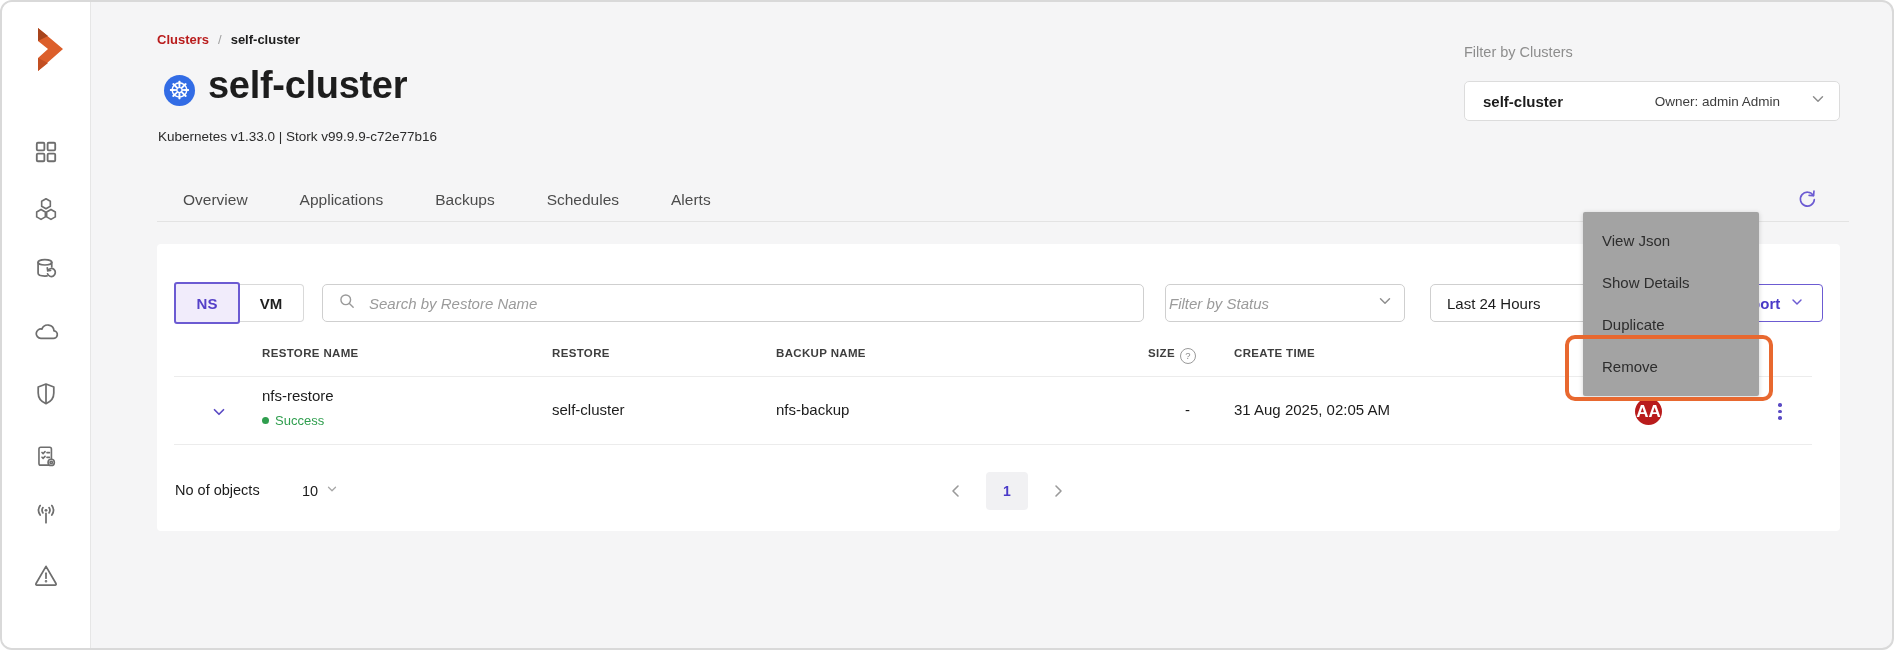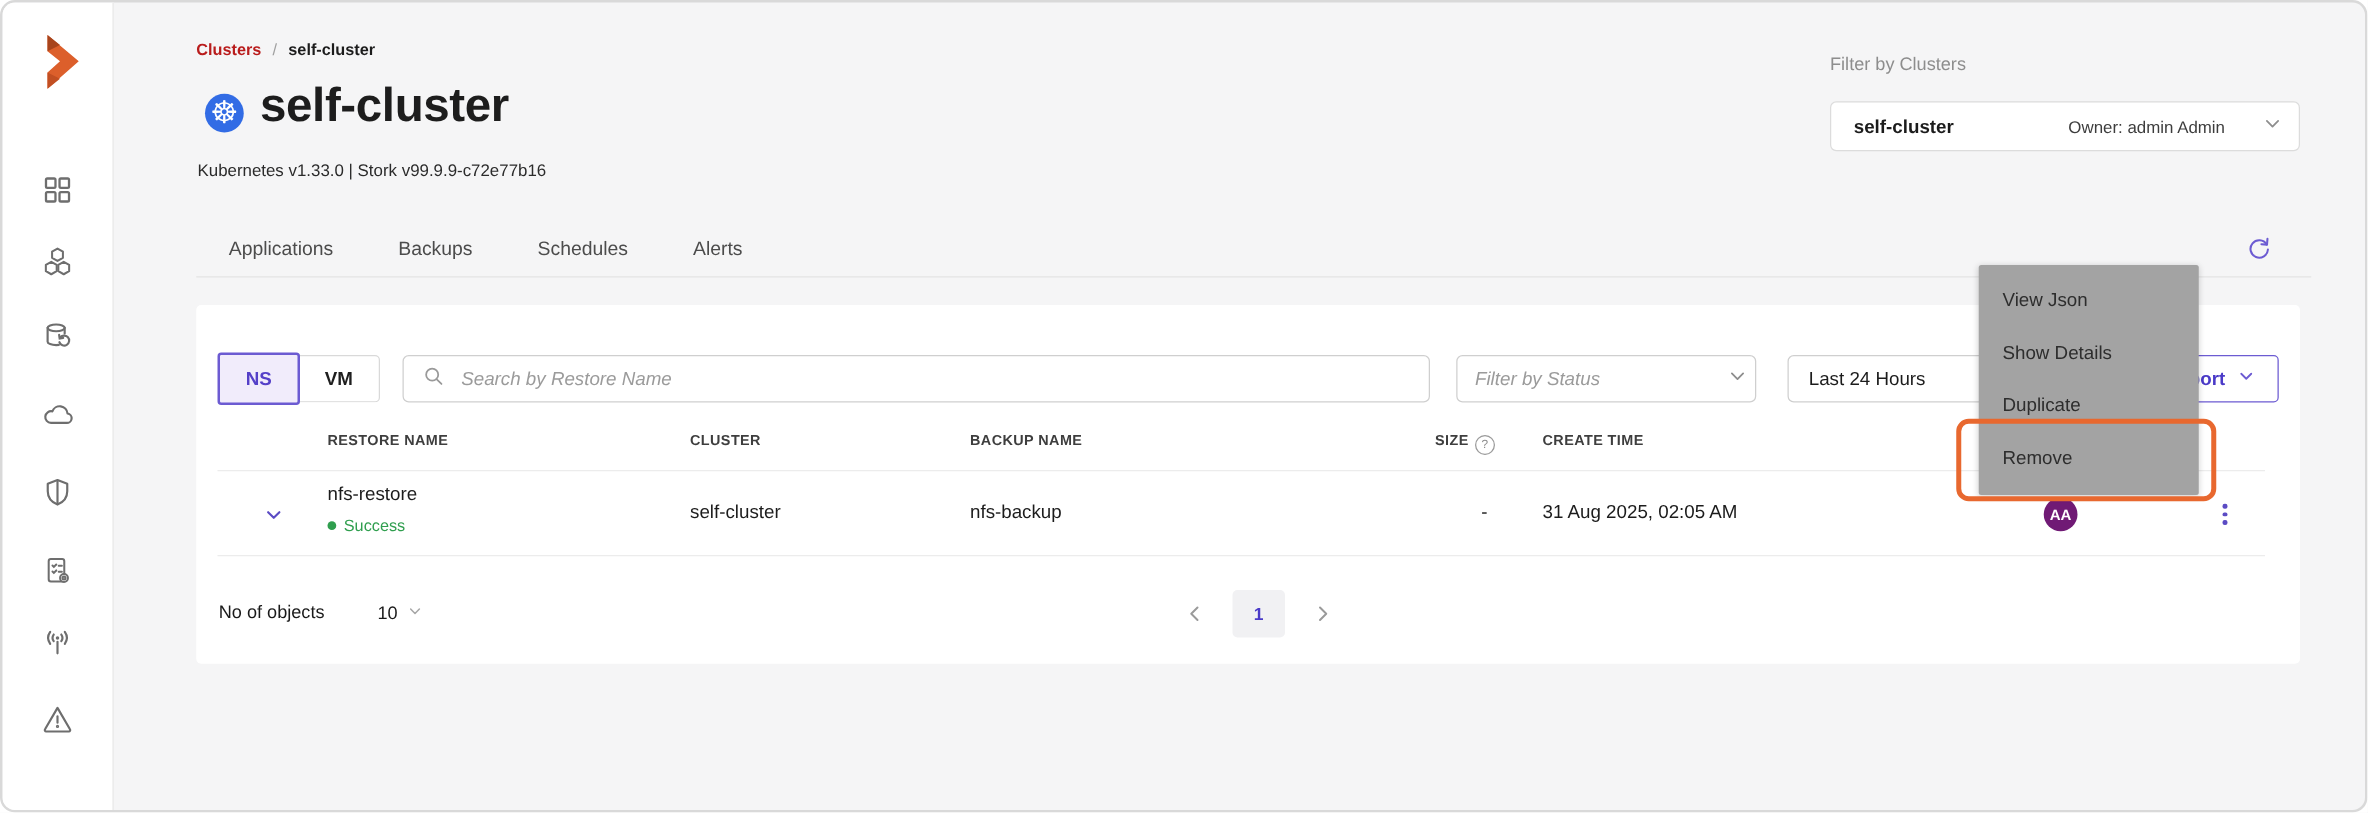--- a/index.html
+++ b/index.html
@@ -43,21 +43,21 @@
           background:#F1ECFB;border-radius:3px;color:#5540C8;font-weight:600;font-size:15px;display:flex;
           align-items:center;justify-content:center;z-index:2;cursor:pointer;}
   .seg-vm{position:absolute;left:237px;top:282px;width:65px;height:38px;box-sizing:border-box;border:1px solid #d9d9d9;
           border-left:none;background:#fff;border-radius:0 4px 4px 0;color:#1f1f1f;font-weight:600;font-size:15px;
           display:flex;align-items:center;justify-content:center;z-index:1;cursor:pointer;}
   .search-box{position:absolute;left:320px;top:282px;width:822px;height:38px;box-sizing:border-box;border:1px solid #cfcfcf;
           border-radius:5px;background:#fff;display:flex;align-items:center;padding-left:14px;gap:10px;}
   .search-box input{flex:1;border:none;outline:none;font-size:15px;font-family:"Liberation Sans",sans-serif;color:#333;background:transparent;}
   .search-box input::placeholder{font-style:italic;color:#9b9b9b;}
   .status-box{position:absolute;left:1163px;top:282px;width:240px;height:38px;box-sizing:border-box;border:1px solid #cfcfcf;
-          border-radius:5px;background:#fff;display:flex;align-items:center;padding:0 10px 0 12px;cursor:pointer;}
+          border-radius:5px;background:#fff;display:flex;align-items:center;padding:0 10px 0 1px;cursor:pointer;}
   .status-box input{flex:1;border:none;outline:none;font-size:15px;font-family:"Liberation Sans",sans-serif;background:transparent;}
   .status-box input::placeholder{font-style:italic;color:#9b9b9b;}
   .time-box{position:absolute;left:1428px;top:282px;width:214px;height:38px;box-sizing:border-box;border:1px solid #cfcfcf;
           border-radius:5px;background:#fff;display:flex;align-items:center;justify-content:space-between;
           padding:0 12px 0 16px;font-size:15px;color:#1c1c1c;cursor:pointer;gap:24px;}
   .export-btn{position:absolute;left:1713px;top:282px;width:108px;height:38px;box-sizing:border-box;border:1.5px solid #6C5BD2;
           border-radius:4px;background:#fff;display:flex;align-items:center;justify-content:center;gap:9px;
           color:#4A3AC8;font-weight:700;font-size:15px;z-index:1;cursor:pointer;}
 
   
@@ -70,22 +70,22 @@
   
   .th{position:absolute;top:345px;font-size:11.5px;font-weight:700;color:#3e3e3e;letter-spacing:.35px;}
   .q-circle{display:inline-flex;width:14px;height:14px;border:1px solid #9a9a9a;border-radius:50%;color:#8a8a8a;
         font-size:9.5px;font-weight:400;align-items:center;justify-content:center;vertical-align:-2px;margin-left:5px;}
   .divider{position:absolute;left:172px;width:1638px;height:1px;background:#ececec;}
   .cell{position:absolute;font-size:15px;color:#1c1c1c;}
   .expander{position:absolute;left:208px;top:401px;width:18px;height:18px;cursor:pointer;}
   .status-line{position:absolute;left:260px;top:411px;display:flex;align-items:center;gap:6px;}
   .dot{width:7px;height:7px;border-radius:50%;background:#2F9E4E;}
   .status-text{font-size:13px;color:#2F9E4E;}
-  .avatar{position:absolute;left:1633px;top:396px;width:27px;height:27px;border-radius:50%;background:#701a75;color:#fff;
-        font-size:12px;font-weight:700;display:flex;align-items:center;justify-content:center;}
+  .avatar{position:absolute;left:1633px;top:396px;width:27px;height:27px;border-radius:50%;background:#b91c1c;color:#fff;
+        font-size:17px;font-weight:700;display:flex;align-items:center;justify-content:center;}
   .kebab{position:absolute;left:1774px;top:399px;display:flex;flex-direction:column;gap:3px;cursor:pointer;padding:2px;}
   .kebab i{width:3.5px;height:3.5px;border-radius:50%;background:#5b4bc4;}
 
   
   .pg-label{position:absolute;left:173px;top:480px;font-size:14.5px;color:#1a1a1a;}
   .pg-size{position:absolute;left:300px;top:480px;font-size:14.5px;color:#1a1a1a;display:flex;gap:7px;align-items:center;cursor:pointer;}
   .pg-prev{position:absolute;left:946px;top:481px;width:16px;height:16px;cursor:pointer;}
   .pg-next{position:absolute;left:1048px;top:481px;width:16px;height:16px;cursor:pointer;}
   .pg-page{position:absolute;left:984px;top:470px;width:42px;height:38px;background:#f1f1f3;border-radius:4px;
         display:flex;align-items:center;justify-content:center;font-size:14px;font-weight:600;color:#4A3AC8;cursor:pointer;}
@@ -196,20 +196,21 @@
     <span class="cf-name">self-cluster</span>
     <span class="cf-owner">Owner: admin Admin</span>
     <span>
       <svg viewBox="0 0 20 20" width="18" height="18">
           <polyline points="5,7.5 10,12.5 15,7.5" fill="none" stroke="#8e8e8e" stroke-width="1.6" stroke-linecap="round" stroke-linejoin="round"></polyline>
         </svg>
     </span>
   </div>
 
   <div class="tabs">
+    <div class="tab">Overview</div>
     <div class="tab">Applications</div>
     <div class="tab">Backups</div>
     <div class="tab">Schedules</div>
     <div class="tab">Alerts</div>
   </div>
   <div class="tabs-divider"></div>
   <div class="refresh">
     <svg viewBox="0 0 24 24">
         <g fill="none" stroke="#6C5BD2" stroke-width="1.8" stroke-linecap="round" stroke-linejoin="round">
           <path d="M18.9,8.2 A7.6,7.6 0 1 0 20,12.6"></path>
@@ -264,21 +265,21 @@
 
   <div class="menu">
     <div class="menu-item">View Json</div>
     <div class="menu-item">Show Details</div>
     <div class="menu-item">Duplicate</div>
     <div class="menu-item">Remove</div>
   </div>
   <div class="hl-box"></div>
 
   <div class="th" style="left:260px">RESTORE NAME</div>
-  <div class="th" style="left:550px">CLUSTER</div>
+  <div class="th" style="left:550px">RESTORE</div>
   <div class="th" style="left:774px">BACKUP NAME</div>
   <div class="th" style="left:1146px">
     <span>SIZE</span><span class="q-circle">?</span>
   </div>
   <div class="th" style="left:1232px">CREATE TIME</div>
   <div class="divider" style="top:374px"></div>
 
   <div class="expander">
     <svg viewBox="0 0 20 20">
         <polyline points="5,7.5 10,12.5 15,7.5" fill="none" stroke="#5b4bc4" stroke-width="1.9" stroke-linecap="round" stroke-linejoin="round"></polyline>

